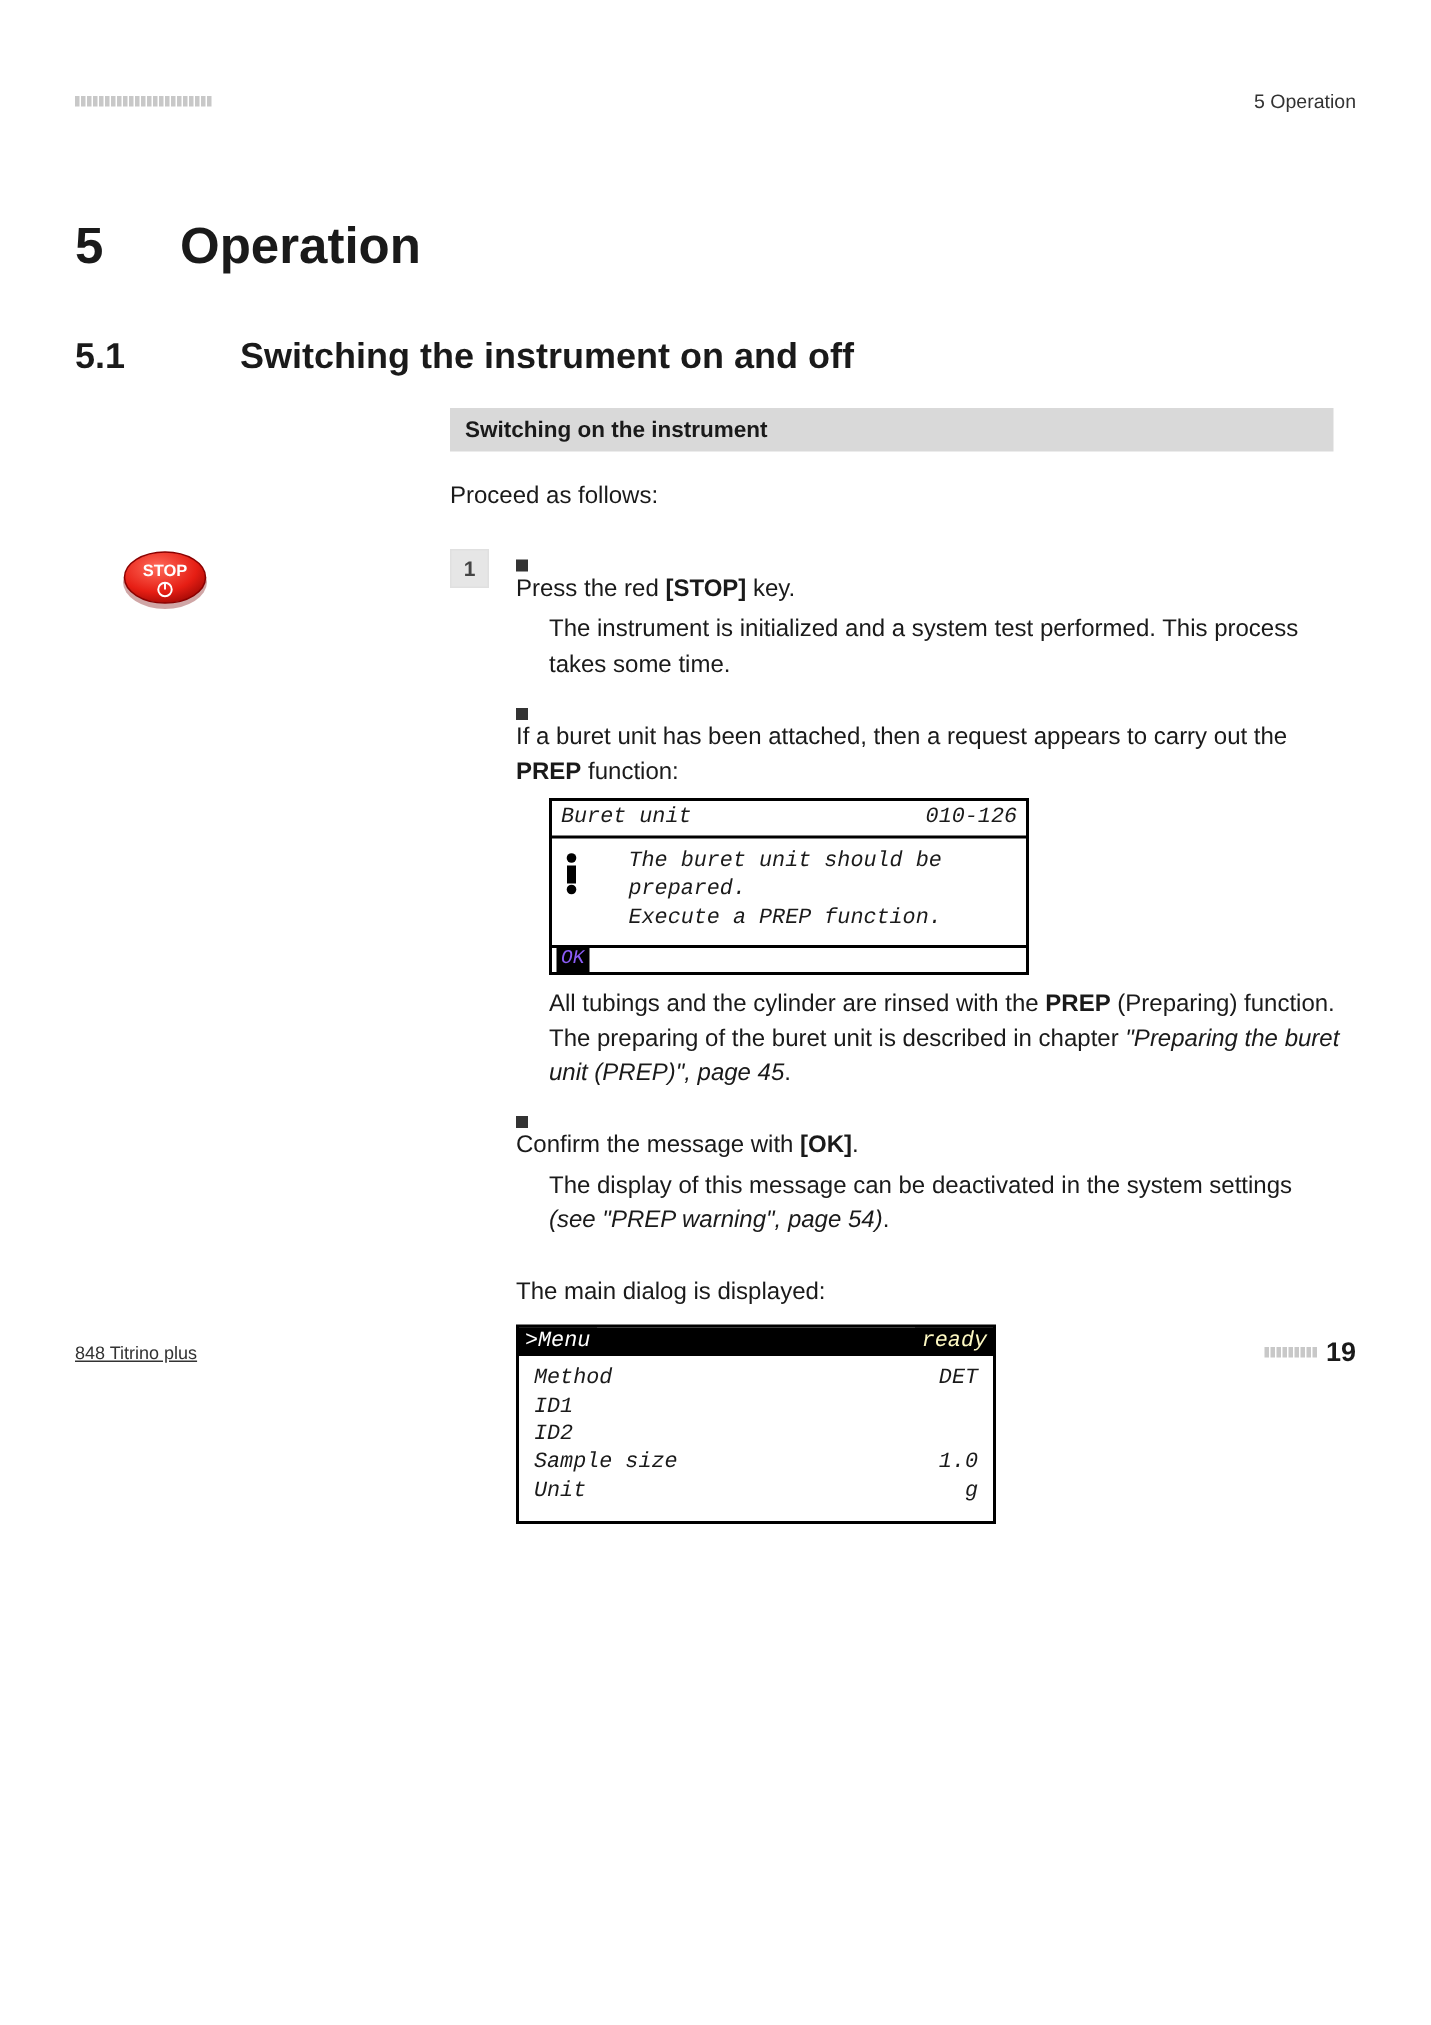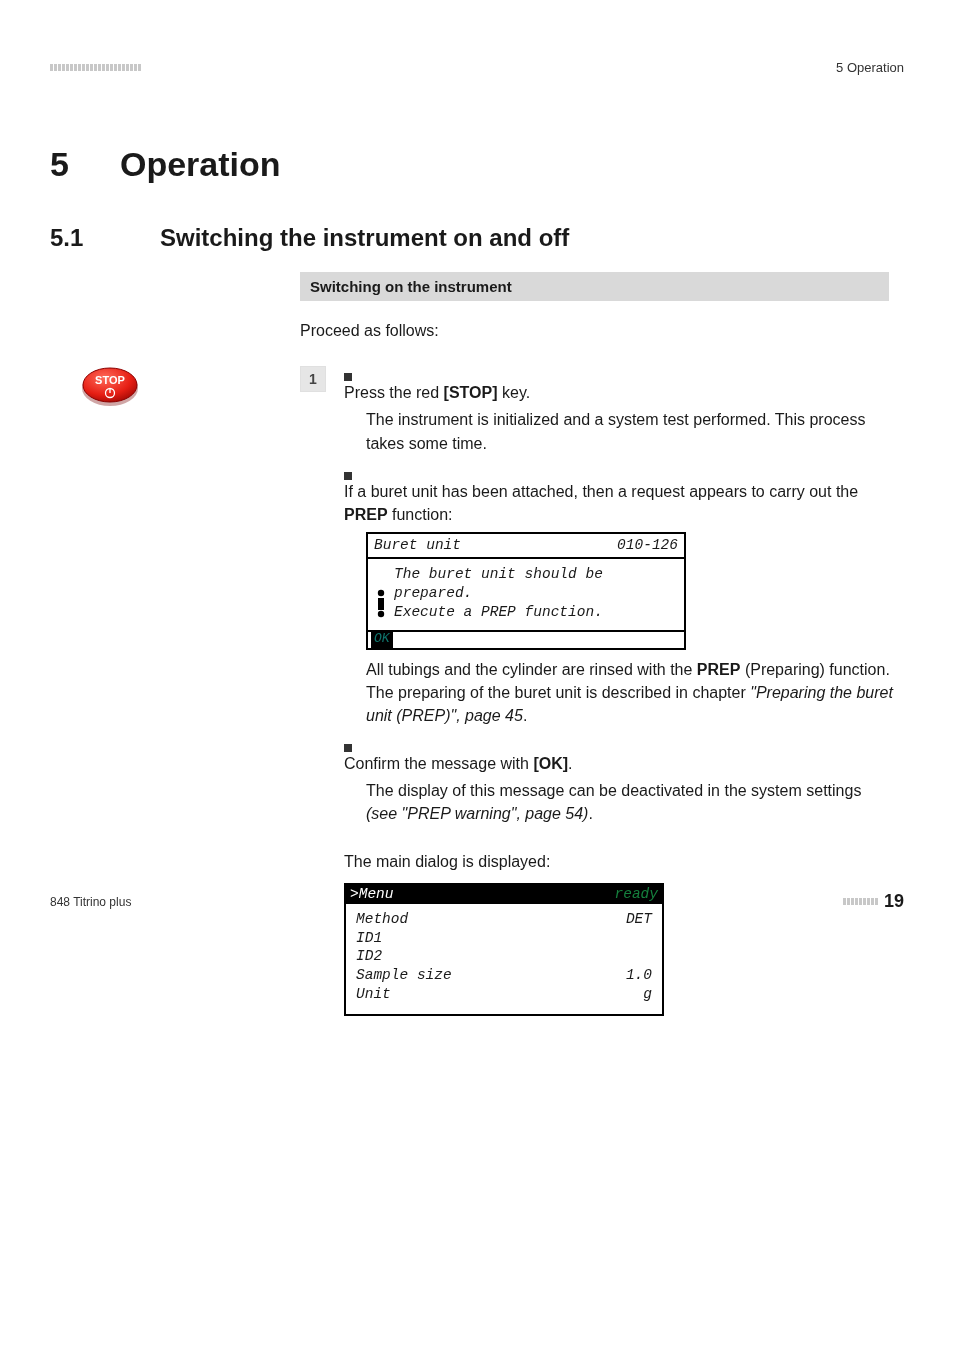--- a/index.html
+++ b/index.html
@@ -24,33 +24,33 @@
   .bullet-row { display: flex; align-items: flex-start; margin-bottom: 4px; flex-direction: column; }
   .bullet-mark { width: 8px; height: 8px; background: #333; margin-top: 7px; margin-right: 14px; flex-shrink: 0; }
   .bullet-text { font-size: 16px; line-height: 1.45; }
   .after-bullet { margin-left: 22px; font-size: 16px; line-height: 1.45; margin-bottom: 10px; }
   .italic { font-style: italic; }
   .bold { font-weight: 700; }
   .lcd { width: 320px; border: 2px solid #000; margin: 6px 0 8px 22px; font-family: "Courier New", monospace; font-size: 14.5px; line-height: 1.3; font-style: italic; }
   .lcd-top { display: flex; justify-content: space-between; padding: 2px 6px; border-bottom: 2px solid #000; }
   .lcd-top.inv { background: #000; color: #fff; }
   .lcd-body { padding: 6px 6px 8px 6px; min-height: 60px; position: relative; }
-  .lcd-msg { display: flex; align-items: flex-end; }
+  .lcd-msg { display: flex; align-items: flex-start; gap: 25px; }
   .lcd-icon { width: 18px; flex-shrink: 0; position: relative; top: 3px; }
   .lcd-lines { padding-left: 2px; }
   .lcd-bottom { border-top: 2px solid #000; padding: 0 3px; height: 18px; display: flex; align-items: center; }
-  .lcd-ok { background: #000; color: #0f766e; padding: 0 3px; font-size: 13px; height: 16px; display: inline-flex; align-items: center; }
+  .lcd-ok { background: #000; color: #8b5cf6; padding: 0 3px; font-size: 13px; height: 16px; display: inline-flex; align-items: center; }
   .lcd2-row { display: flex; justify-content: space-between; padding: 0 4px; }
   .lcd2-top-left { background: #000; color: #fff; padding: 0 4px; }
-  .lcd2-top-right { background: #000; color: #15803d; padding: 0 4px; }
+  .lcd2-top-right { background: #000; color: #fef9c3; padding: 0 4px; }
   .lcd2 .lcd-body { min-height: 110px; }
   .intermission { margin-left: 294px; margin-right: 20px; font-size: 16px; line-height: 1.45; margin-top: 14px; margin-bottom: 10px; }
   .lcd2wrap { margin-left: 294px; }
   .footer { position: absolute; bottom: 36px; left: 50px; right: 50px; display: flex; justify-content: space-between; align-items: center; }
-  .footer-left { font-size: 12px; color: #333; }
+  .footer-left { font-size: 12px; color: #333; text-decoration: underline; }
   .footer-right { display: flex; align-items: center; gap: 6px; justify-content: space-between; }
   .footer-bars { height: 7px; display: flex; gap: 1px; }
   .footer-bars span { display: inline-block; width: 3px; height: 7px; background: #c8c8c8; }
   .page-num { font-weight: 800; font-size: 18px; }
 </style>
 </head>
 <body>
 
 <div class="page">
 

